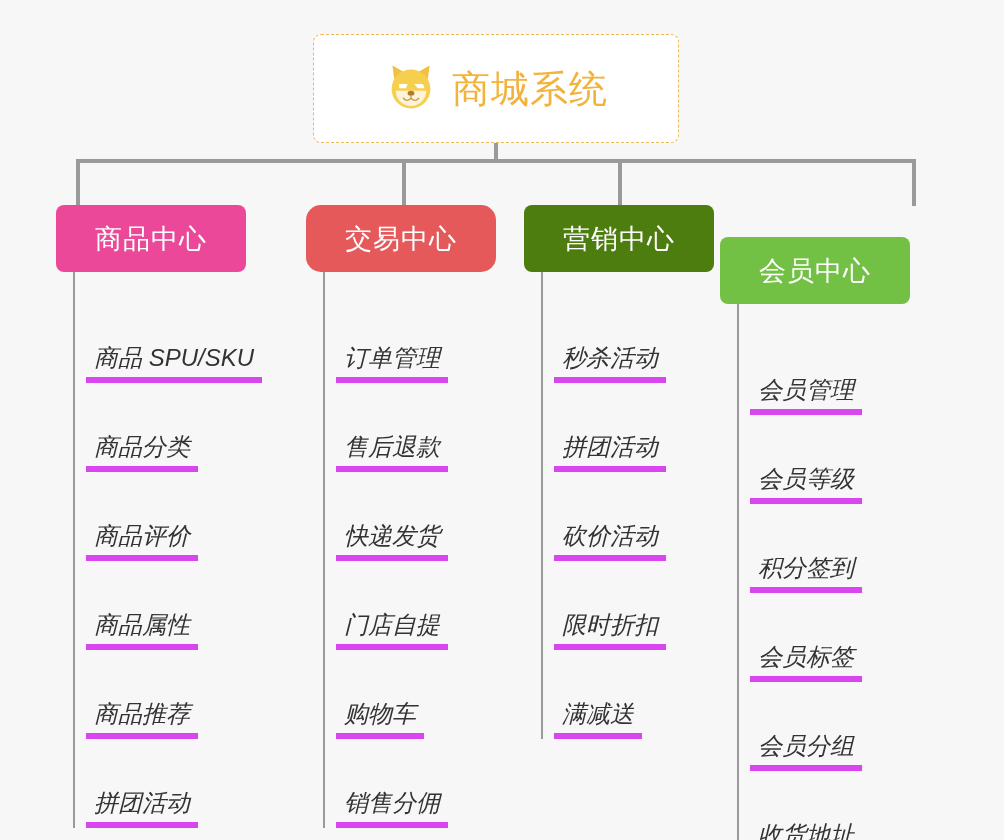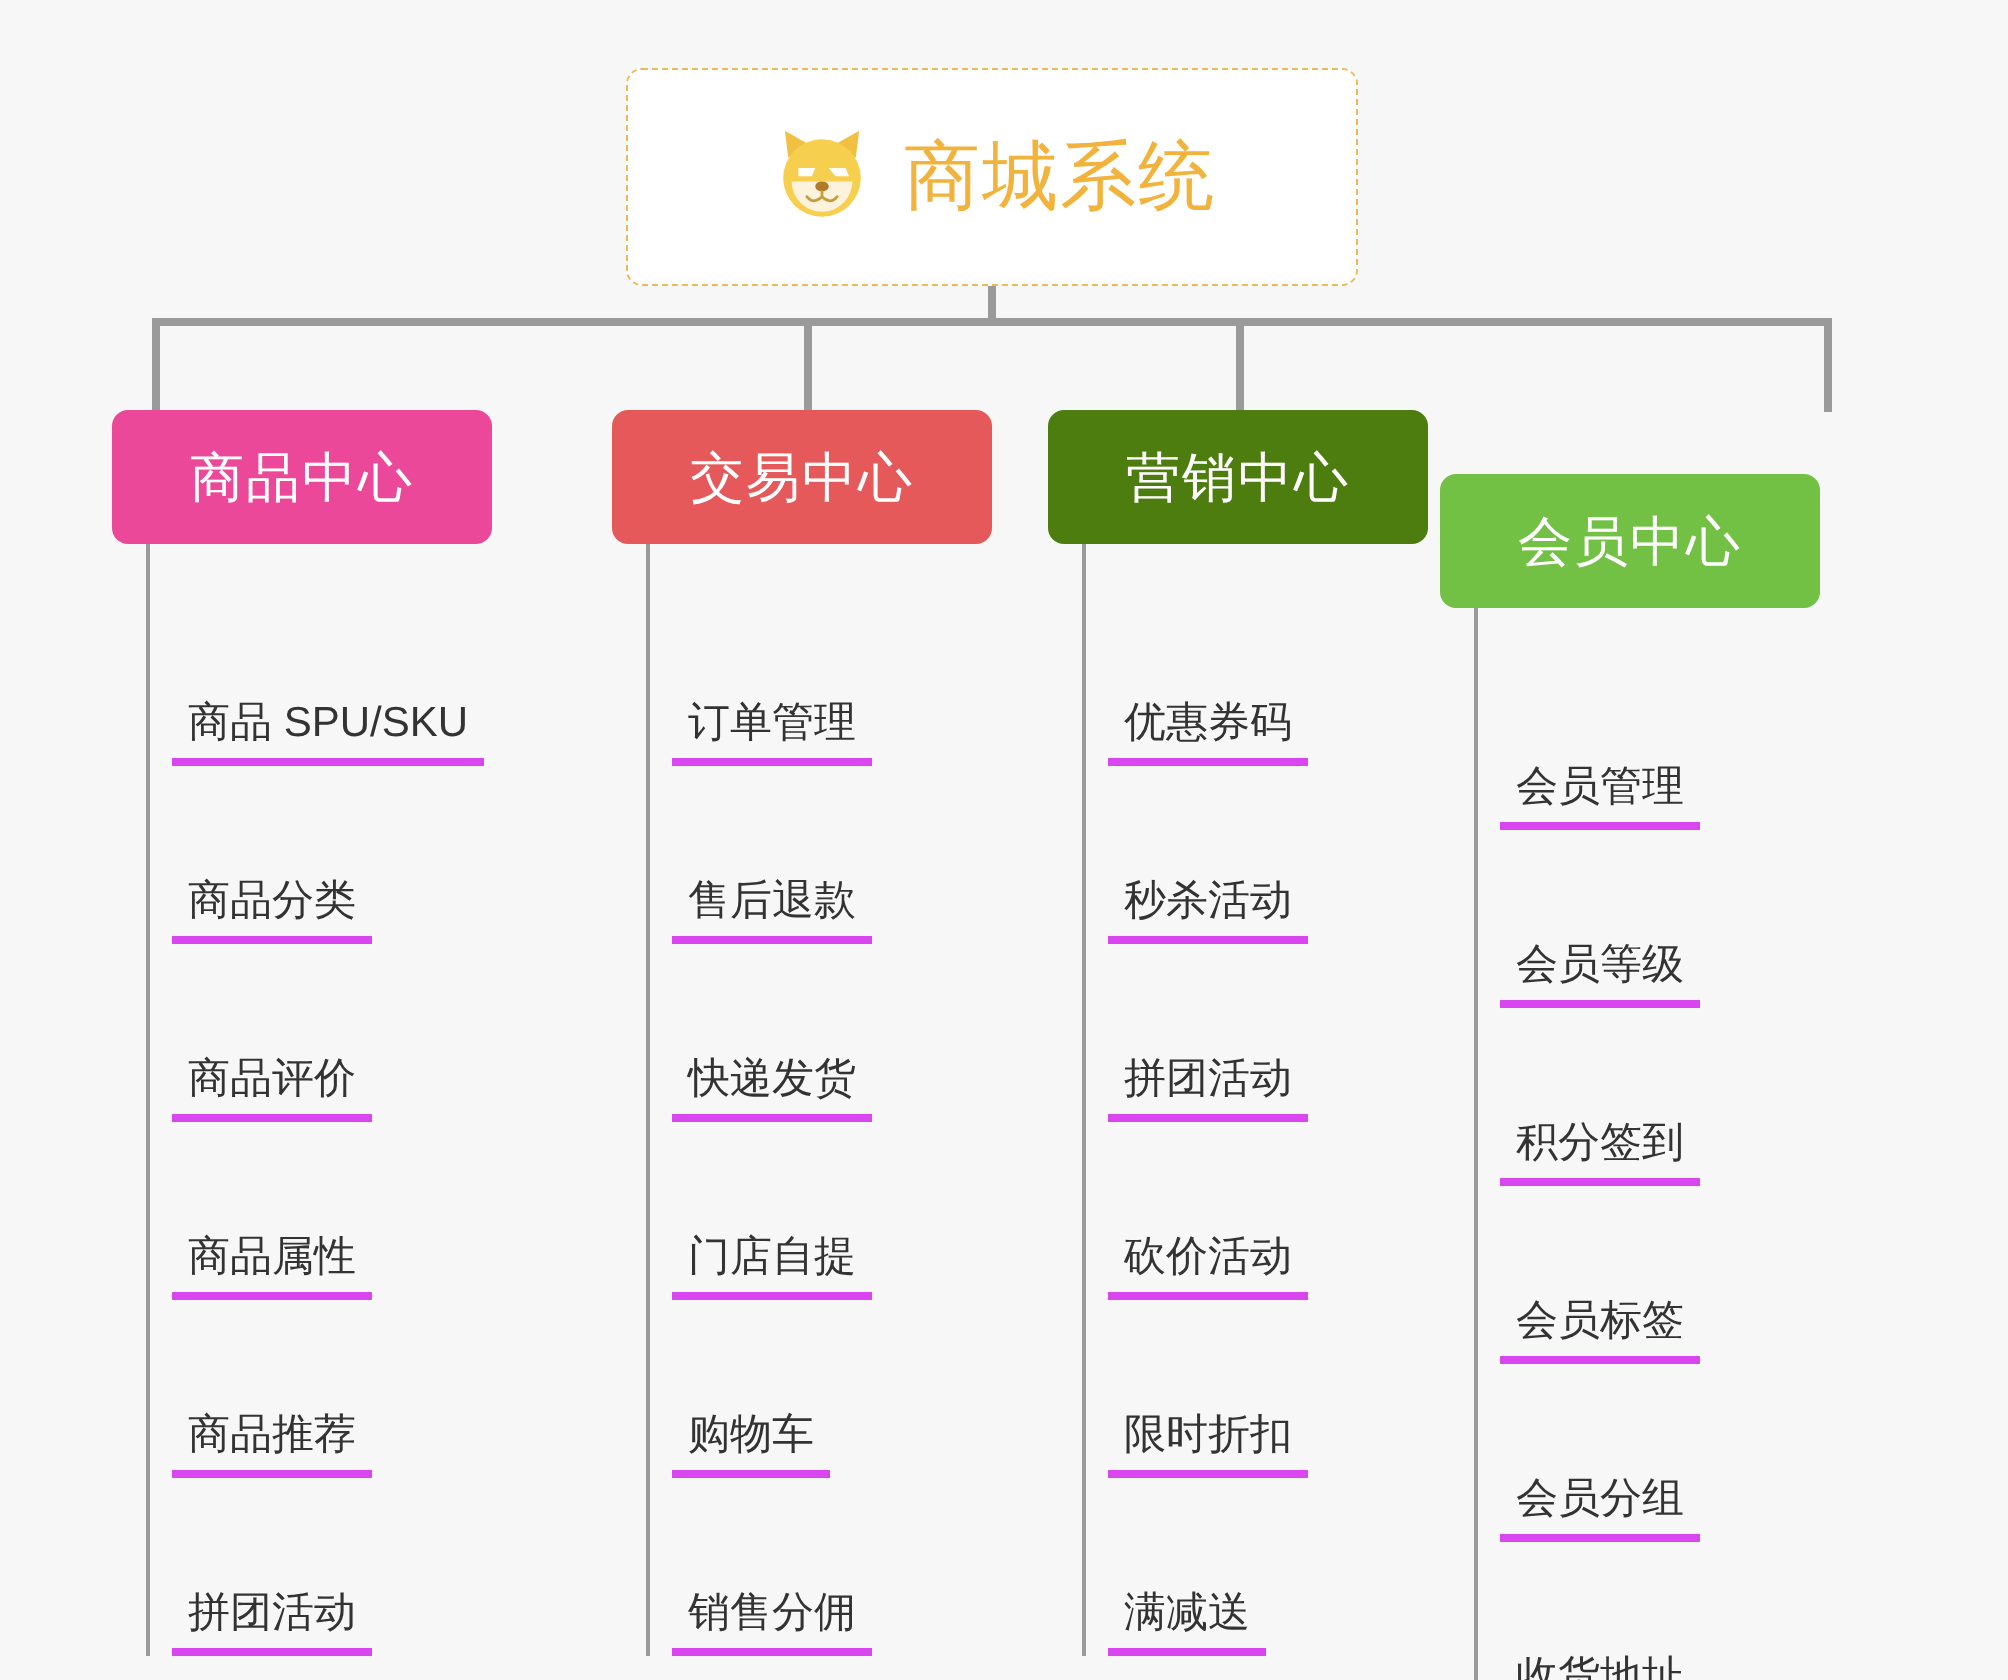--- a/index.html
+++ b/index.html
@@ -75,27 +75,28 @@
     background: #9a9a9a;
   }
   .leaf {
     position: relative;
     height: 89px;
     display: flex;
     align-items: flex-end;
     padding-left: 12px;
   }
   .leaf-label {
-    font-size: 21px;
+    font-size: 24px;
     color: #333333;
     line-height: 1.1;
     padding: 0 8px 6px 8px;
-    border-bottom: 4px solid #d946ef;
+    border-bottom: 6px solid #d946ef;
     white-space: nowrap;
     display: inline-block;
+    font-style: italic;
   }
 
   
   #column-0 { left: 56px; }
   #column-1 { left: 306px; }
   #column-2 { left: 524px; }
   #column-3 { left: 720px; margin-top: 32px; }
 </style>
 </head>
 <body>
@@ -156,21 +157,21 @@
       </div>
       <div class="leaf">
         <span class="leaf-label">商品推荐</span>
       </div>
       <div class="leaf">
         <span class="leaf-label">拼团活动</span>
       </div>
     </div>
   </div>
 <div class="column" id="column-1">
-    <div class="cat-box" style="background: rgb(229, 89, 91);">
+    <div class="cat-box" style="background: rgb(229, 89, 91); border-radius: 15px;">
       <span>交易中心</span>
     </div>
     <div class="leaf-list">
       <div class="spine"></div>
       <div class="leaf">
         <span class="leaf-label">订单管理</span>
       </div>
       <div class="leaf">
         <span class="leaf-label">售后退款</span>
       </div>
@@ -188,23 +189,20 @@
       </div>
     </div>
   </div>
 <div class="column" id="column-2">
     <div class="cat-box" style="background: #4d7c0f;">
       <span>营销中心</span>
     </div>
     <div class="leaf-list">
       <div class="spine"></div>
       <div class="leaf">
-        <span class="leaf-label">优惠券码</span>
-      </div>
-      <div class="leaf">
         <span class="leaf-label">秒杀活动</span>
       </div>
       <div class="leaf">
         <span class="leaf-label">拼团活动</span>
       </div>
       <div class="leaf">
         <span class="leaf-label">砍价活动</span>
       </div>
       <div class="leaf">
         <span class="leaf-label">限时折扣</span>

